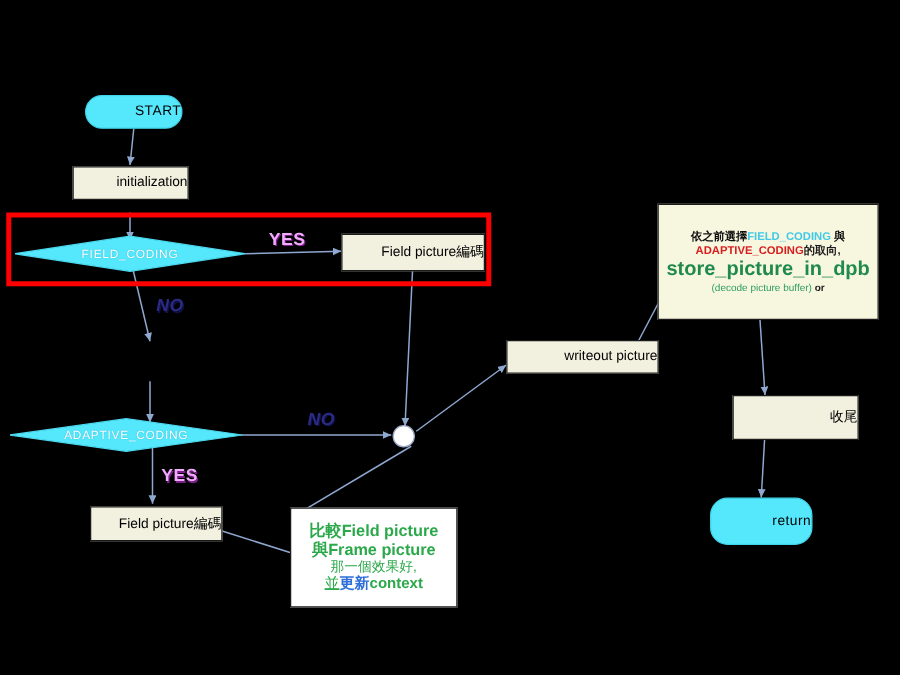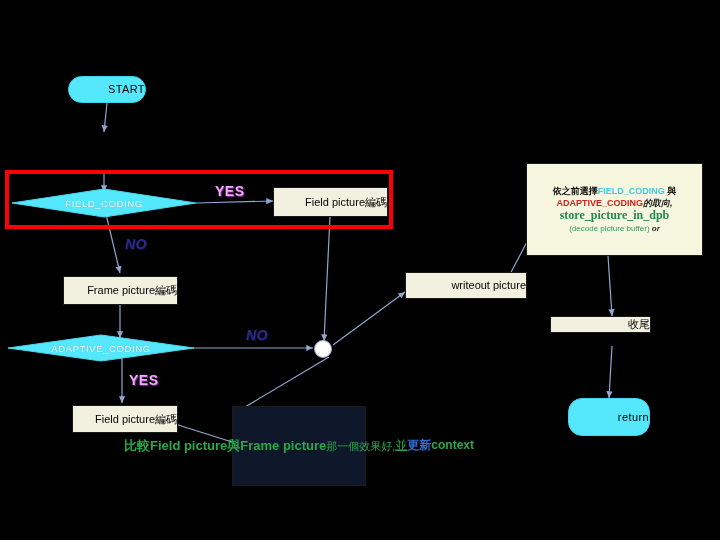--- a/index.html
+++ b/index.html
@@ -39,29 +39,29 @@
   .lbl{position:absolute;font-weight:bold;letter-spacing:.5px;}
   .lbl-yes{color:#f0abfc;font-size:14px;
            text-shadow:1px 1px 0 #7a1f8a;}
   .lbl-no{color:#2B2B86;font-size:14px;
           text-shadow:1px 1px 0 #11114a;font-style:italic;}
 
   
   .c-black{color:#0d0d0d;font-weight:bold;}
   .c-cyan{color:#41C9E8;font-weight:bold;}
   .c-red{color:#D81E1E;font-weight:bold;}
-  .c-dark{color:#1d1d1d;font-weight:bold;font-style:italic;}
+  .c-dark{color:#1d1d1d;font-weight:bold;}
   .c-green{color:#1F8A4C;font-weight:bold;}
   .c-green2{color:#2E9E5E;}
   .c-brown{color:#8C6B1F;font-weight:bold;}
-  .big{font-size:12px;font-family:Liberation Serif, serif;}
+  .big{font-size:16px;}
   .sm{font-size:8px;}
 
   
-  .cmp{background:#0f172a;border:1px solid #1a1a1a;flex-direction:row;
+  .cmp{background:#ffffff;border:1px solid #1a1a1a;flex-direction:column;
        justify-content:center;padding:3px 4px;}
   .cmp .l1{color:#2BA84A;font-size:13px;font-weight:bold;white-space:nowrap;}
   .cmp .l2{color:#2BA84A;font-size:13px;font-weight:bold;white-space:nowrap;}
   .cmp .l3{color:#2BA84A;font-size:11px;white-space:nowrap;}
   .cmp .l4{font-size:12px;white-space:nowrap;}
   .cmp .l4 .u{color:#2BA84A;text-decoration:underline;}
   .cmp .l4 .b{color:#2E6FD8;font-weight:bold;}
   .cmp .l4 .g{color:#2BA84A;font-weight:bold;}
 </style>
 </head>
@@ -106,52 +106,52 @@
       <path d="M612,346 L609,398" marker-end="url(#ah)"></path>
     </g>
   </svg>
 
   <div class="redrect" style="left:5px;top:170px;width:388px;height:59px;"></div>
 
   <div class="node pill" style="left:68px;top:76px;width:78px;height:27px;">
     <span>START</span>
   </div>
 
+  <div class="node box" style="left:58px;top:133px;width:93px;height:27px;">
+    <span>initialization</span>
+  </div>
 
   <div class="diamond" style="left:12px;top:188px;width:184px;height:30px;">
     <svg width="184" height="30" xmlns="http://www.w3.org/2000/svg">
       <polygon points="0,15 92,1 184,15 92,29" fill="#55E8FC" stroke="#4cd8ef" stroke-width="1"></polygon>
     </svg>
     <span>FIELD_CODING</span>
   </div>
 
   <div class="node box" style="left:273px;top:187px;width:115px;height:30px;">
     <span>Field picture編碼</span>
   </div>
 
-  <div class="node box" style="left:63px;top:276px;width:115px;height:29px;">
-    <span>Frame picture編碼</span>
-  </div>
 
   <div class="diamond" style="left:8px;top:334px;width:186px;height:28px;">
     <svg width="186" height="28" xmlns="http://www.w3.org/2000/svg">
       <polygon points="0,14 93,1 186,14 93,27" fill="#55E8FC" stroke="#4cd8ef" stroke-width="1"></polygon>
     </svg>
     <span>ADAPTIVE_CODING</span>
   </div>
 
   <div class="node box" style="left:72px;top:405px;width:106px;height:28px;">
     <span>Field picture編碼</span>
   </div>
 
   <div class="node box" style="left:405px;top:272px;width:122px;height:27px;">
     <span>writeout picture</span>
   </div>
 
-  <div class="node box" style="left:550px;top:316px;width:101px;height:17px;">
+  <div class="node box" style="left:586px;top:316px;width:101px;height:36px;">
     <span>收尾</span>
   </div>
 
   <div class="node pill" style="left:568px;top:398px;width:82px;height:38px;">
     <span>return</span>
   </div>
 
   <div class="conn" style="left:314px;top:340px;width:16px;height:16px;"></div>
 
   <div class="node note" style="left:526px;top:163px;width:177px;height:93px;">

